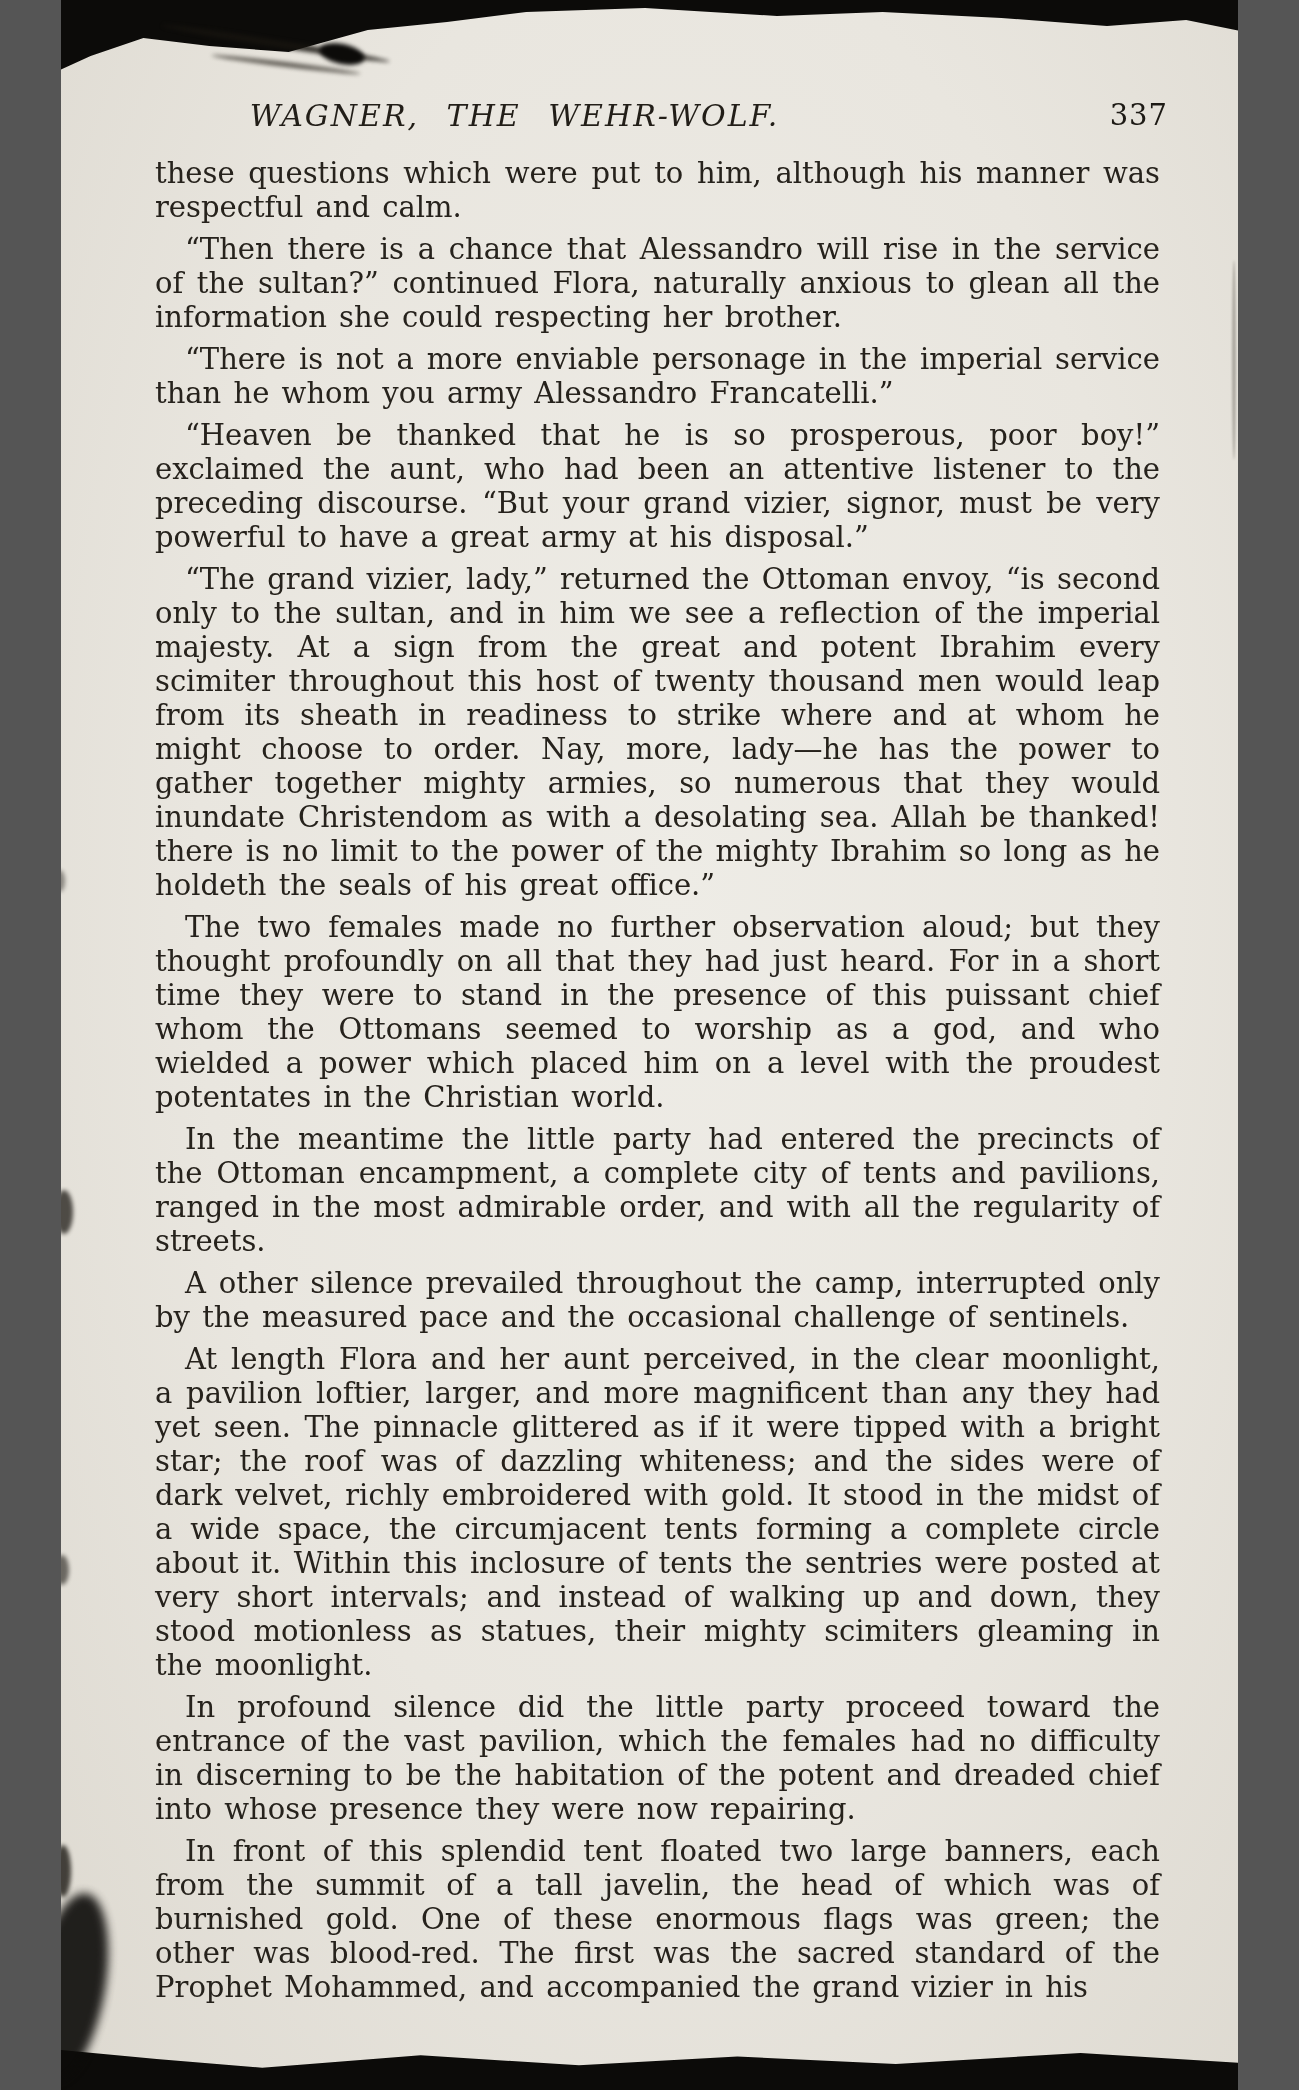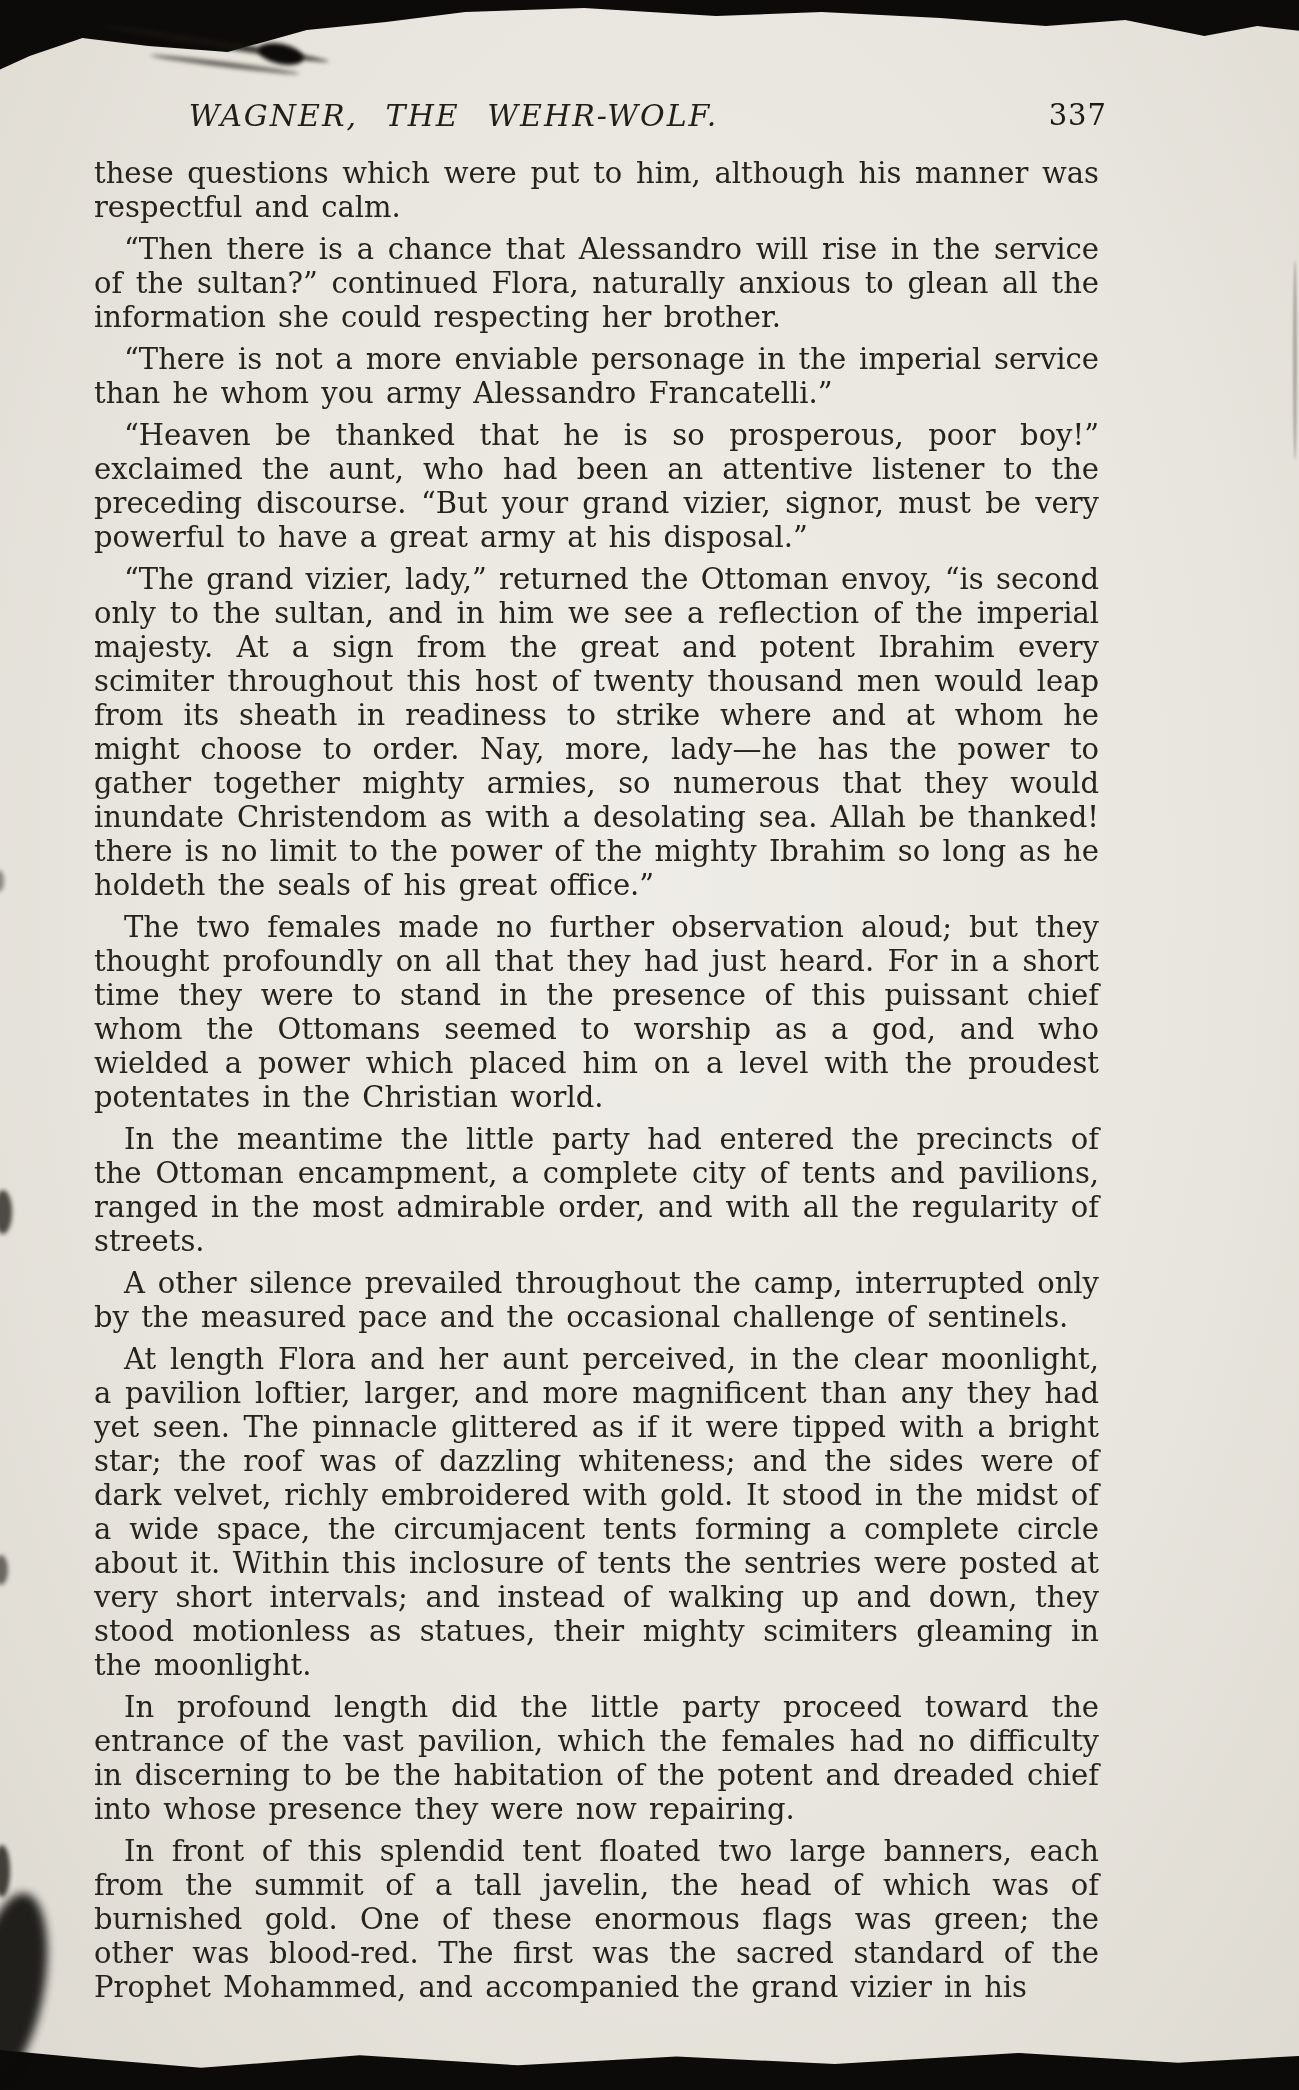--- a/index.html
+++ b/index.html
@@ -2,21 +2,21 @@
 <html lang="en"><head>
 <meta charset="utf-8">
 <style>
   html, body {
     margin: 0;
     padding: 0;
     background: #555;
   }
   .page {
     position: relative;
-    width: 1299px;
+    width: 1177px;
     height: 2090px;
     margin: 0 auto;
     overflow: hidden;
     background:
       radial-gradient(ellipse at 52% 42%, #eeece6 0%, #e9e6df 55%, #ddd9d0 100%);
     font-family: "DejaVu Serif", "Liberation Serif", serif;
     color: #26221c;
   }
 
   
@@ -130,21 +130,21 @@
 
     <p class="para">these questions which were put to him, although his manner was respectful and calm.</p>
         <p class="para indent">“Then there is a chance that Alessandro will rise in the service of the sultan?” continued Flora, naturally anxious to glean all the information she could respecting her brother.</p>
         <p class="para indent">“There is not a more enviable personage in the imperial service than he whom you army Alessandro Francatelli.”</p>
         <p class="para indent">“Heaven be thanked that he is so prosperous, poor boy!” exclaimed the aunt, who had been an attentive listener to the preceding discourse. “But your grand vizier, signor, must be very powerful to have a great army at his disposal.”</p>
         <p class="para indent">“The grand vizier, lady,” returned the Ottoman envoy, “is second only to the sultan, and in him we see a reflection of the imperial majesty. At a sign from the great and potent Ibrahim every scimiter throughout this host of twenty thousand men would leap from its sheath in readiness to strike where and at whom he might choose to order. Nay, more, lady—he has the power to gather together mighty armies, so numerous that they would inundate Christendom as with a desolating sea. Allah be thanked! there is no limit to the power of the mighty Ibrahim so long as he holdeth the seals of his great office.”</p>
         <p class="para indent">The two females made no further observation aloud; but they thought profoundly on all that they had just heard. For in a short time they were to stand in the presence of this puissant chief whom the Ottomans seemed to worship as a god, and who wielded a power which placed him on a level with the proudest potentates in the Christian world.</p>
         <p class="para indent">In the meantime the little party had entered the precincts of the Ottoman encampment, a complete city of tents and pavilions, ranged in the most admirable order, and with all the regularity of streets.</p>
         <p class="para indent">A other silence prevailed throughout the camp, interrupted only by the measured pace and the occasional challenge of sentinels.</p>
         <p class="para indent">At length Flora and her aunt perceived, in the clear moonlight, a pavilion loftier, larger, and more magnificent than any they had yet seen. The pinnacle glittered as if it were tipped with a bright star; the roof was of dazzling whiteness; and the sides were of dark velvet, richly embroidered with gold. It stood in the midst of a wide space, the circumjacent tents forming a complete circle about it. Within this inclosure of tents the sentries were posted at very short intervals; and instead of walking up and down, they stood motionless as statues, their mighty scimiters gleaming in the moonlight.</p>
-        <p class="para indent">In profound length did the little party proceed toward the entrance of the vast pavilion, which the females had no difficulty in discerning to be the habitation of the potent and dreaded chief into whose presence they were now repairing.</p>
+        <p class="para indent">In profound silence did the little party proceed toward the entrance of the vast pavilion, which the females had no difficulty in discerning to be the habitation of the potent and dreaded chief into whose presence they were now repairing.</p>
         <p class="para indent">In front of this splendid tent floated two large banners, each from the summit of a tall javelin, the head of which was of burnished gold. One of these enormous flags was green; the other was blood-red. The first was the sacred standard of the Prophet Mohammed, and accompanied the grand vizier in his</p>
       </div>
   </div>
 
   <div class="scan-edge-top"></div>
   <div class="scan-streak-1"></div>
   <div class="scan-streak-2"></div>
   <div class="scan-blob-top"></div>
   <div class="scan-edge-bottom"></div>
   <div class="scan-corner-bottom-left"></div>

